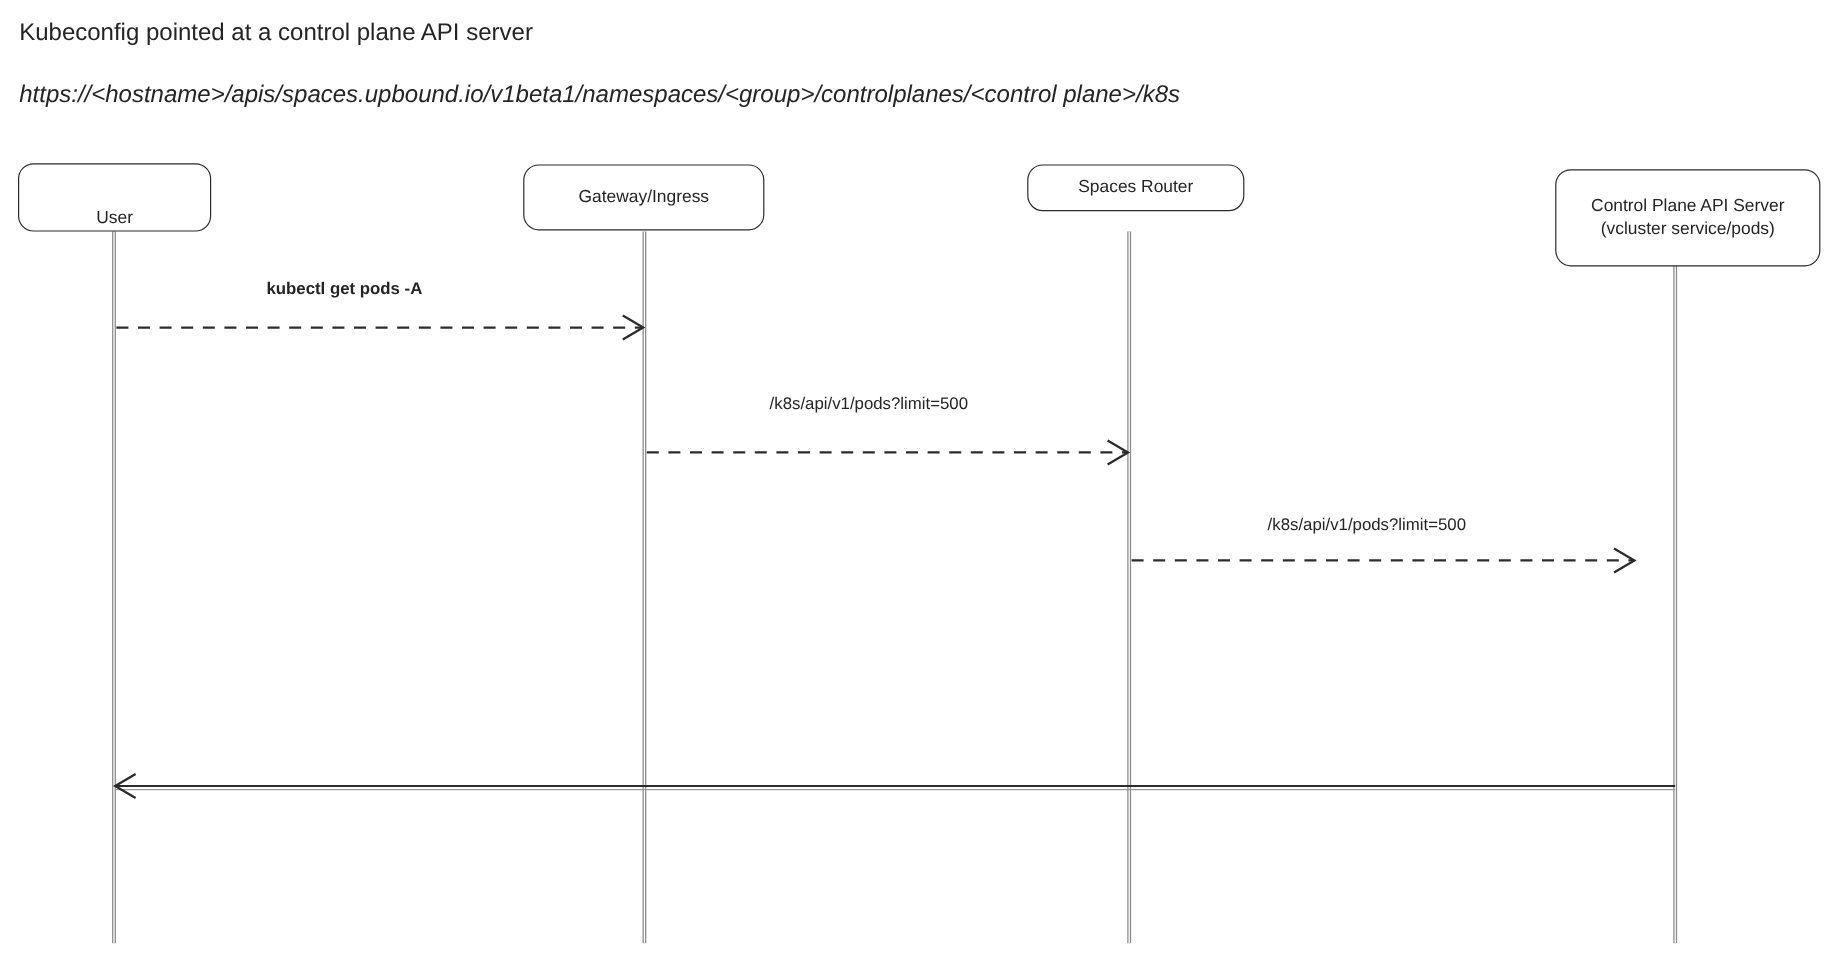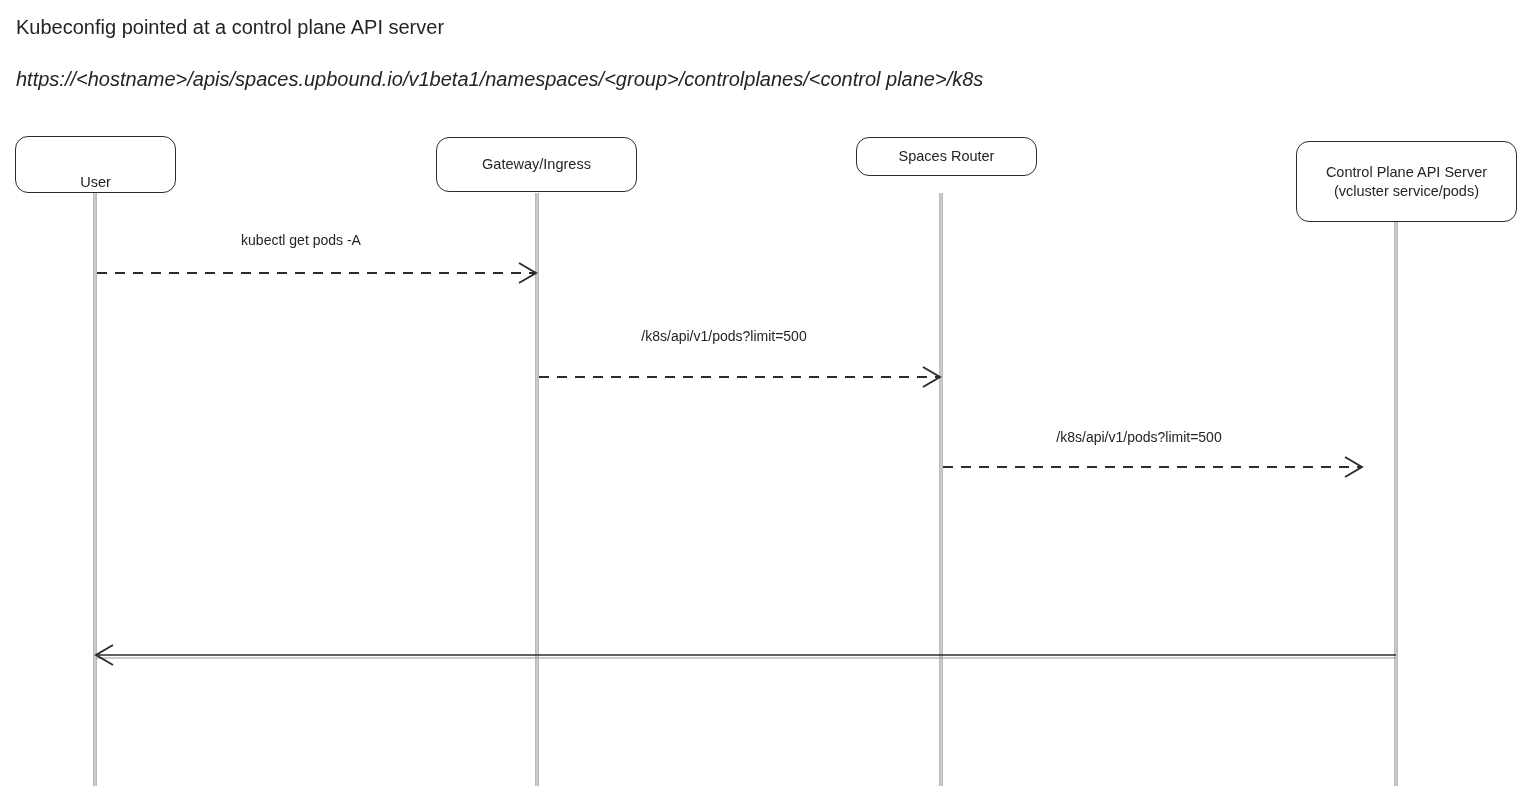--- a/index.html
+++ b/index.html
@@ -121,18 +121,18 @@
       <div class="participant-box" style="left: 856px; top: 137px; width: 181px; height: 39px;">
         <span class="participant-label">Spaces Router</span>
       </div>
       <div class="participant-box" style="left: 1296px; top: 113px; width: 221px; height: 81px; margin-top: 28px;">
         <span class="participant-label">Control Plane API Server
 (vcluster service/pods)</span>
       </div>
     </div>
 
   <div id="labels-layer">
-      <div class="msg-label" style="left: 301px; top: 231px;">kubectl get pods -A</div>
+      <div class="msg-label" style="left: 287px; top: 231px; font-weight: bold;">kubectl get pods -A</div>
       <div class="msg-label" style="left: 724px; top: 327px;">/k8s/api/v1/pods?limit=500</div>
       <div class="msg-label" style="left: 1139px; top: 428px;">/k8s/api/v1/pods?limit=500</div>
     </div>
 
 </div>
 
 </body></html>

